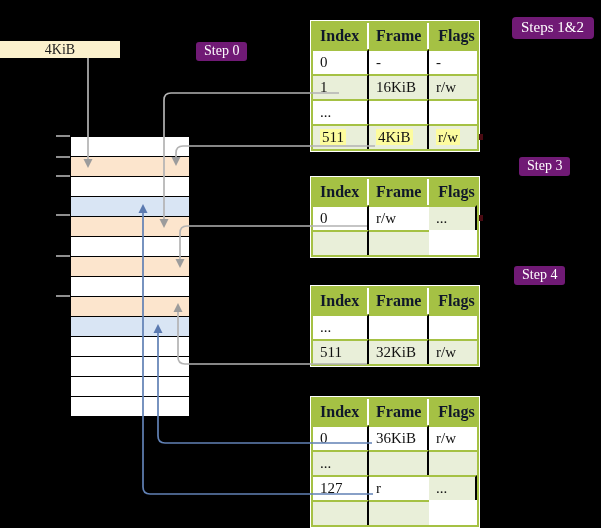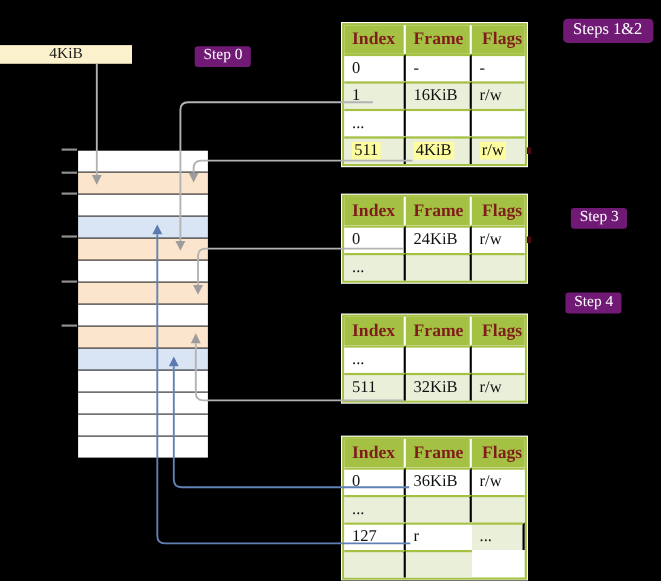--- a/index.html
+++ b/index.html
@@ -10,44 +10,44 @@
   
   .frame-box{
     position:absolute;left:0;top:41px;width:120px;height:17px;
     background:#fbf1cd;color:#1a1a1a;font-size:14px;line-height:17px;text-align:center;
   }
   
   .badge{
     position:absolute;background:#701a75;color:#fff;font-size:14px;
     padding:1px 8px 2px 8px;border-radius:3px;white-space:nowrap;
   }
-  #b-step0{left:177px;top:42px;}
+  #b-step0{left:196px;top:42px;}
   #b-steps12{left:512px;top:17px;font-size:15px;padding:2px 10px 3px 9px;border-radius:4px;}
-  #b-step3{left:519px;top:157px;margin-top:32px;}
+  #b-step3{left:519px;top:157px;}
   #b-step4{left:514px;top:266px;}
   
   .memstack{
     position:absolute;left:70px;top:136px;width:120px;
     border:1px solid #000;box-sizing:border-box;
   }
   .memrow{height:19px;border-bottom:1px solid #000;}
   .memrow:last-child{border-bottom:none;}
   .memrow.white{background:#ffffff;}
   .memrow.peach{background:#fce5cd;}
   .memrow.blue{background:#d9e5f4;}
   
   .tick{position:absolute;left:56px;width:14px;height:2px;background:#8f8f8f;}
   
   .pagetable{position:absolute;left:310px;background:#fff;padding:1px;}
   .ptable{
     display:grid;grid-template-columns:56px 60px 48px;
     border:2px solid #a5c144;background:#fff;
   }
   .ptable .h{
-    background:#a5c144;color:#7f1d1d;font-weight:bold;font-size:16px;
+    background:#a5c144;color:#0f172a;font-weight:bold;font-size:16px;
     height:26px;line-height:25px;padding-left:7px;border-right:2px solid #fff;
     box-sizing:border-box;overflow:hidden;
   }
   .ptable .h.last{border-right:none;text-align:center;}
   .ptable .c{
     height:25px;line-height:23px;padding-left:7px;font-size:15px;color:#111;
     border-right:2px solid #000;border-top:2px solid #a5c144;
     box-sizing:border-box;background:#fff;overflow:hidden;
   }
   .ptable .c.last{border-right:none;}
@@ -117,21 +117,20 @@
       <div class="c green last"><span class="hl">r/w</span></div>
     </div>
   </div>
 
   <div class="pagetable" id="t2">
     <div class="ptable">
       <div class="h">Index</div>
       <div class="h">Frame</div>
       <div class="h last">Flags</div>
       <div class="c">0</div>
-      <div class="c">24KiB</div>
       <div class="c last">r/w</div>
       <div class="c green">...</div>
       <div class="c green"></div>
       <div class="c green last"></div>
     </div>
   </div>
 
   <div class="pagetable" id="t3">
     <div class="ptable">
       <div class="h">Index</div>

